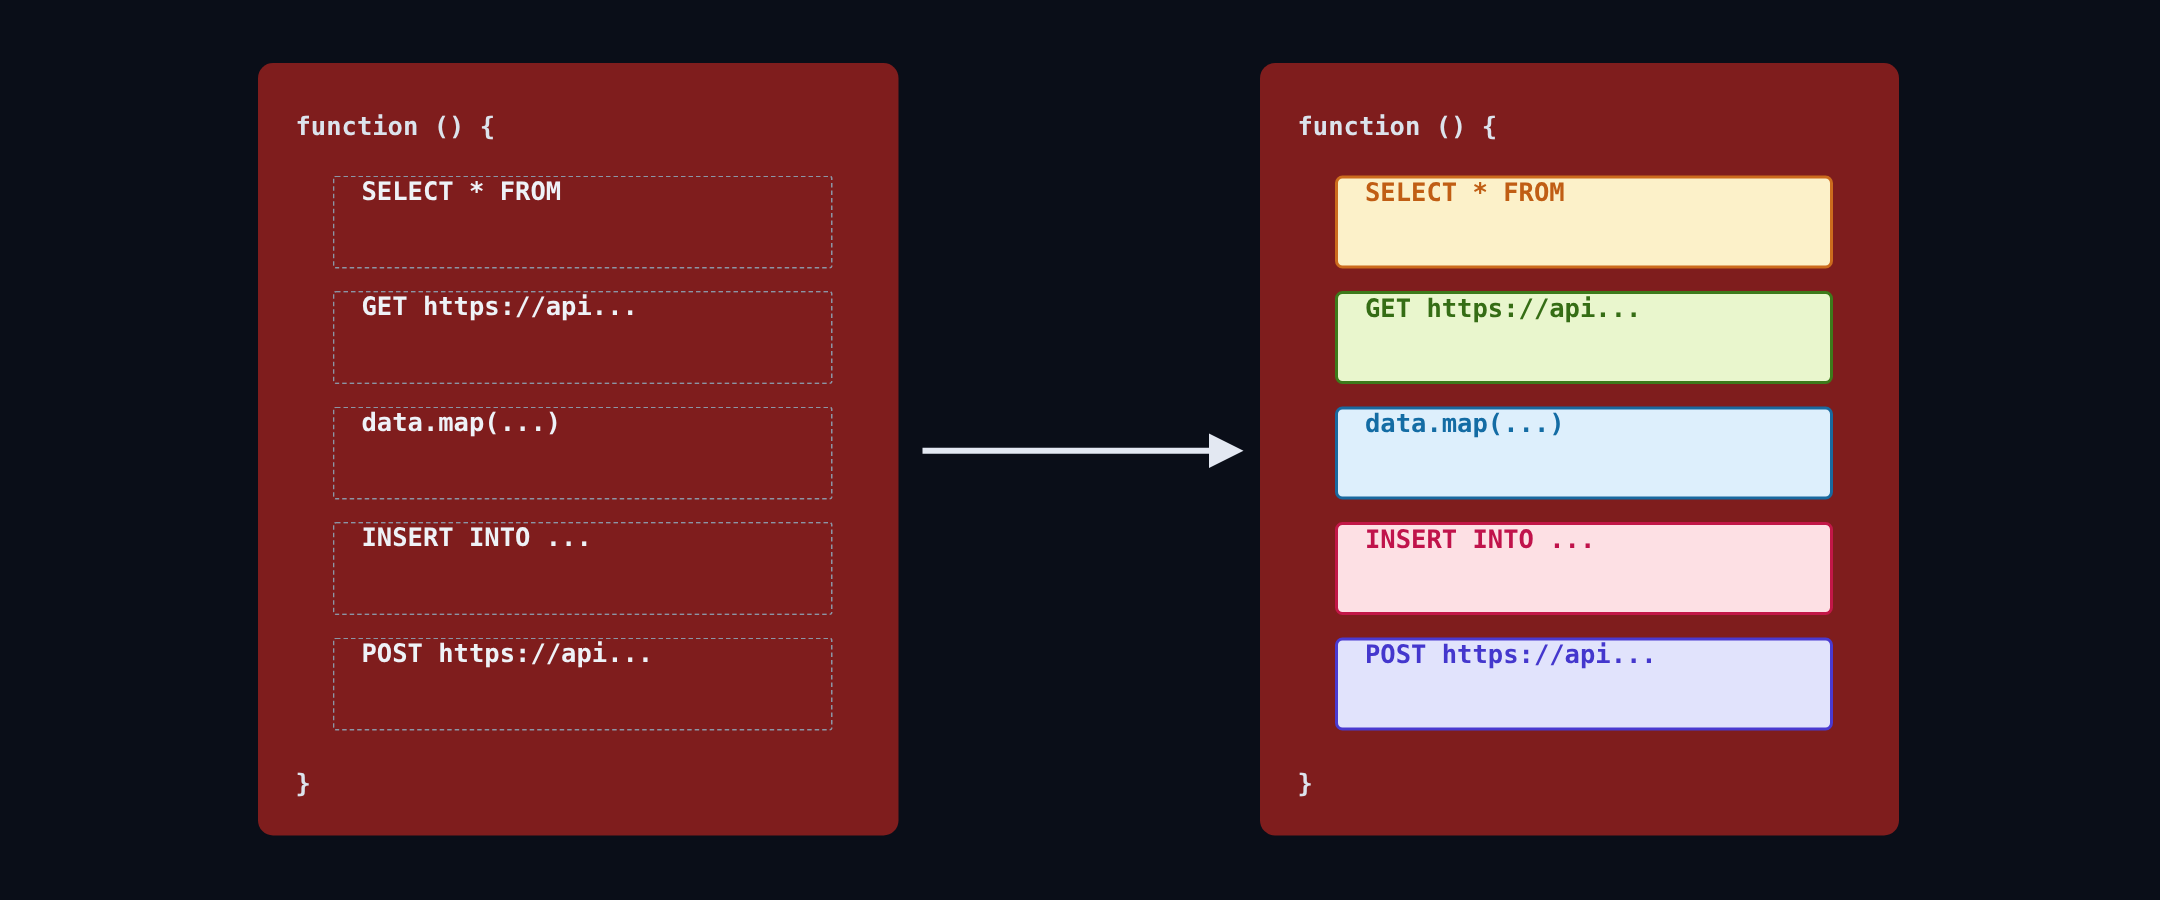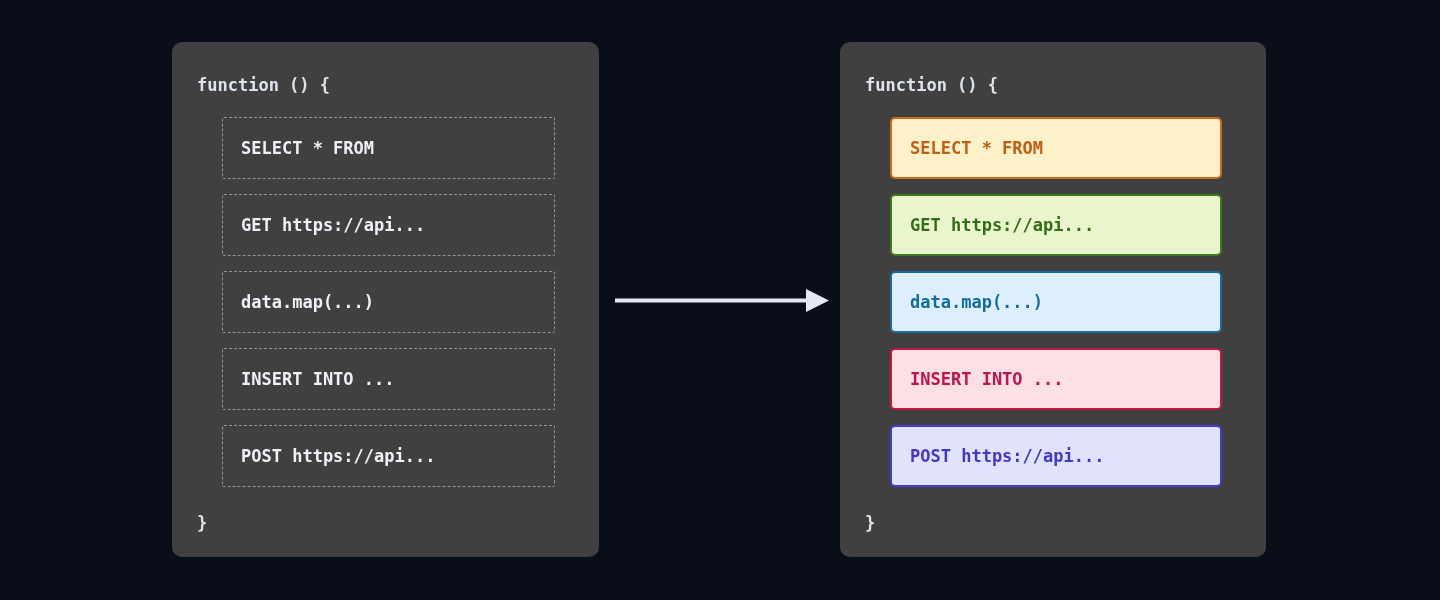--- a/index.html
+++ b/index.html
@@ -8,21 +8,21 @@
     width: 1440px;
     height: 600px;
     background: #0a0e18;
     overflow: hidden;
     font-family: "DejaVu Sans Mono", "Liberation Mono", monospace;
   }
   .panel {
     position: absolute;
     top: 42px;
     height: 515px;
-    background: #404040;
+    background: #7f1d1d;
     border-radius: 10px;
     box-sizing: border-box;
   }
   .panel-left  { left: 172px; width: 427px; }
   .panel-right { left: 840px; width: 426px; }
   .fn-open {
     margin: 33px 0 0 25px;
     font-size: 17px;
     font-weight: bold;
     color: #dce3ec;
@@ -39,21 +39,20 @@
   .rows {
     margin: 22px 44px 0 50px;
     display: flex;
     flex-direction: column;
     gap: 15px;
   }
   .code-row {
     height: 62px;
     box-sizing: border-box;
     display: flex;
-    align-items: center;
     padding-left: 18px;
     border-radius: 4px;
   }
   .code-row.dashed {
     border: 1px dashed #8b95a5;
     border-radius: 2px;
   }
   .code-row.solid {
     border: 2px solid;
     border-radius: 5px;

